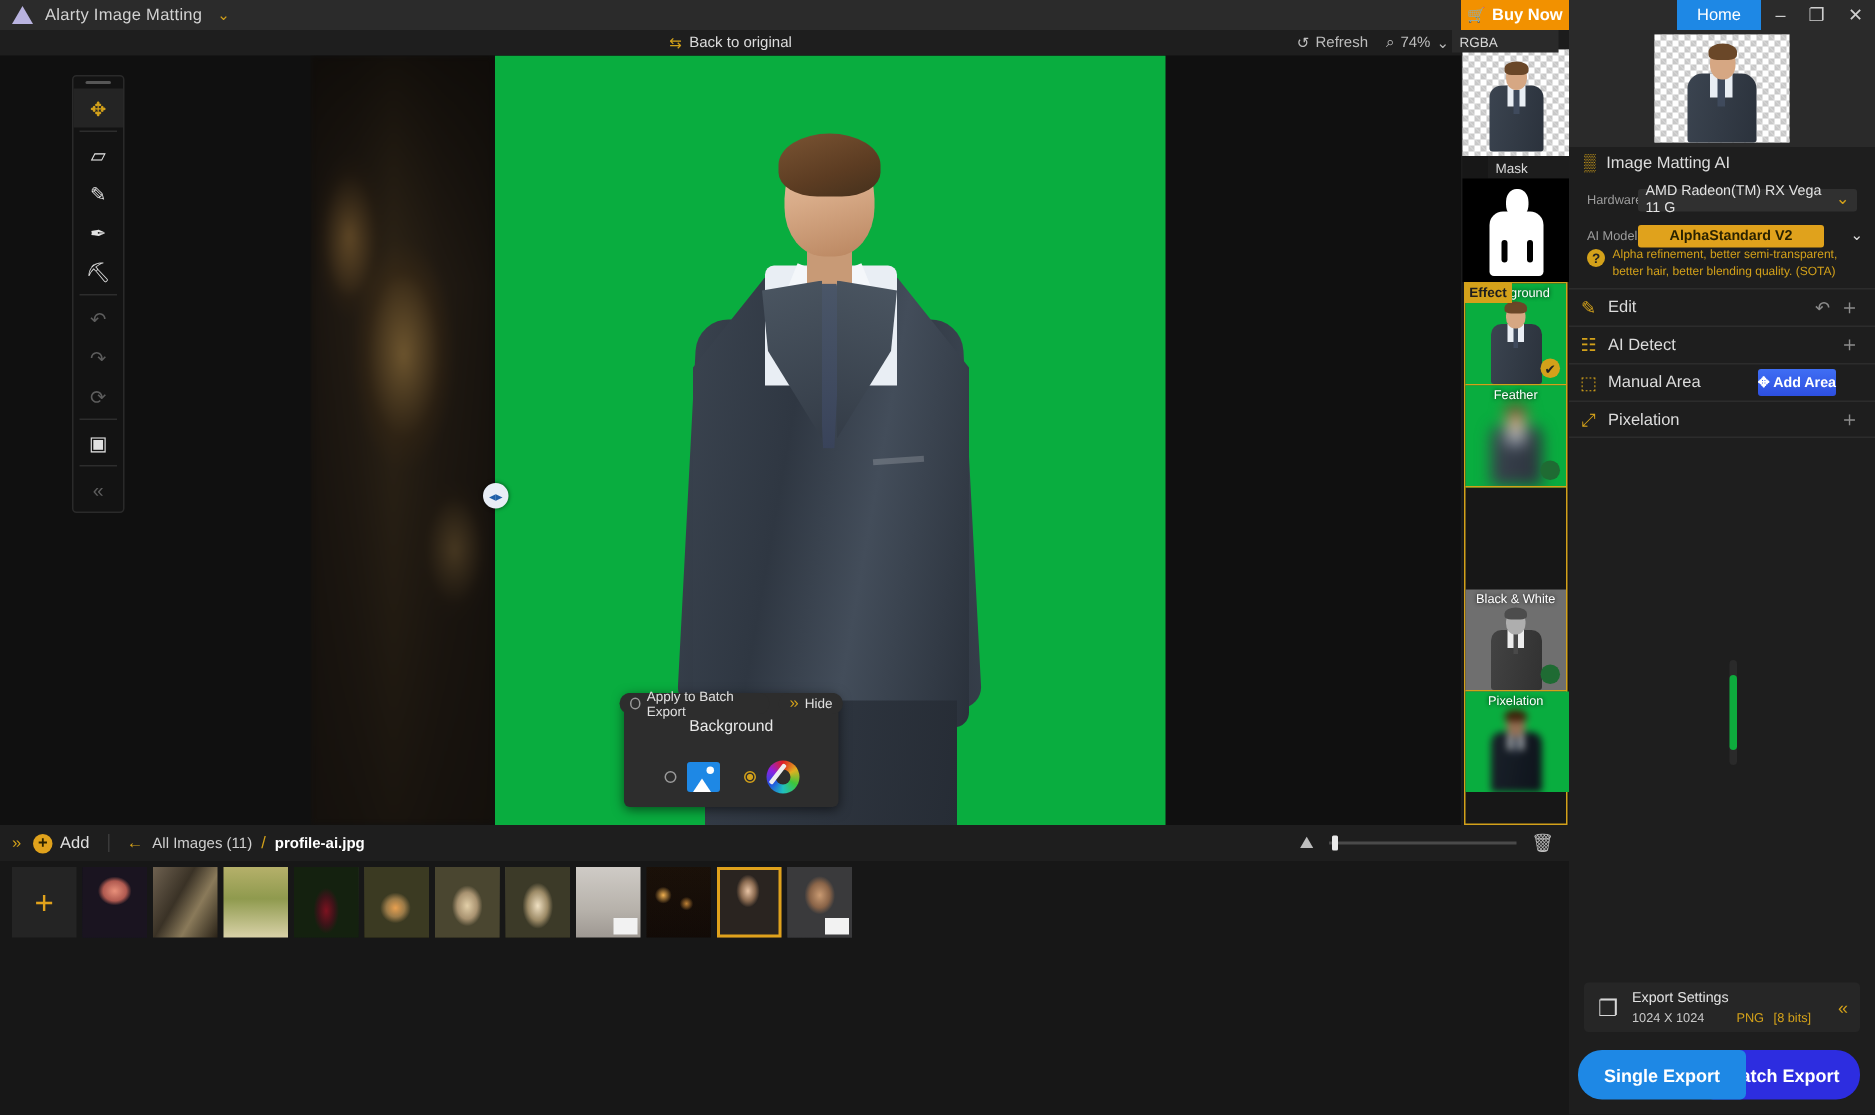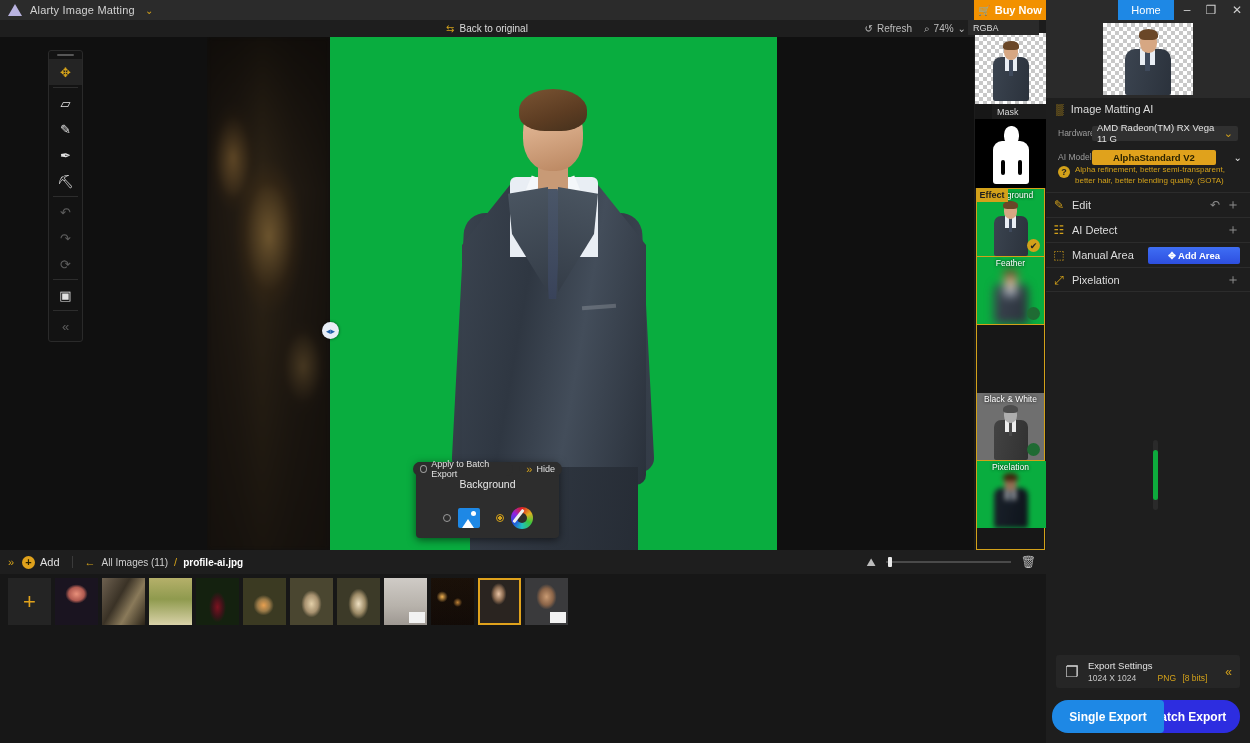--- a/index.html
+++ b/index.html
@@ -152,21 +152,21 @@
     display:flex;align-items:center;justify-content:center;flex:0 0 12px;margin-top:1px;}
   .hint-txt{font-size:8px;color:#d3a11a;line-height:1.35;}
 
   .prow{position:absolute;left:1046px;width:204px;height:25px;display:flex;align-items:center;
     border-top:1px solid #2c2c2c;box-sizing:border-box;}
   .prow .ico{width:26px;text-align:center;color:#d3a11a;font-size:12px;}
   .prow .lbl{flex:1;font-size:11px;color:#dcdcdc;}
   .prow .act{color:#8c8c8c;font-size:14px;padding-right:10px;}
   .prow .act.undo{font-size:12px;padding-right:6px;}
   .addarea{background:linear-gradient(180deg,#3f6ef4,#2d4fe0);color:#fff;font-size:9.5px;font-weight:bold;
-    border-radius:2px;padding:3px 20px;margin-right:10px;}
+    border-radius:2px;padding:3px 0;margin-right:26px;}
 
   .vscroll{position:absolute;right:2px;top:450px;width:5px;height:50px;background:#0eab3d;border-radius:3px;}
   .vscroll-trk{position:absolute;right:2px;top:440px;width:5px;height:70px;background:#2a2a2a;border-radius:3px;}
 
   
   .bgpop{position:absolute;left:416px;top:462px;width:143px;height:76px;background:#2d2d2d;border-radius:4px;
     box-shadow:0 2px 8px rgba(0,0,0,.55);}
   .bgpop-top{position:absolute;left:413px;top:462px;width:149px;height:14px;display:flex;align-items:center;gap:6px;}
   .chip{background:#2d2d2d;border-radius:7px;height:14px;display:flex;align-items:center;gap:4px;padding:0 7px;
     font-size:9px;color:#e0e0e0;box-sizing:border-box;}

